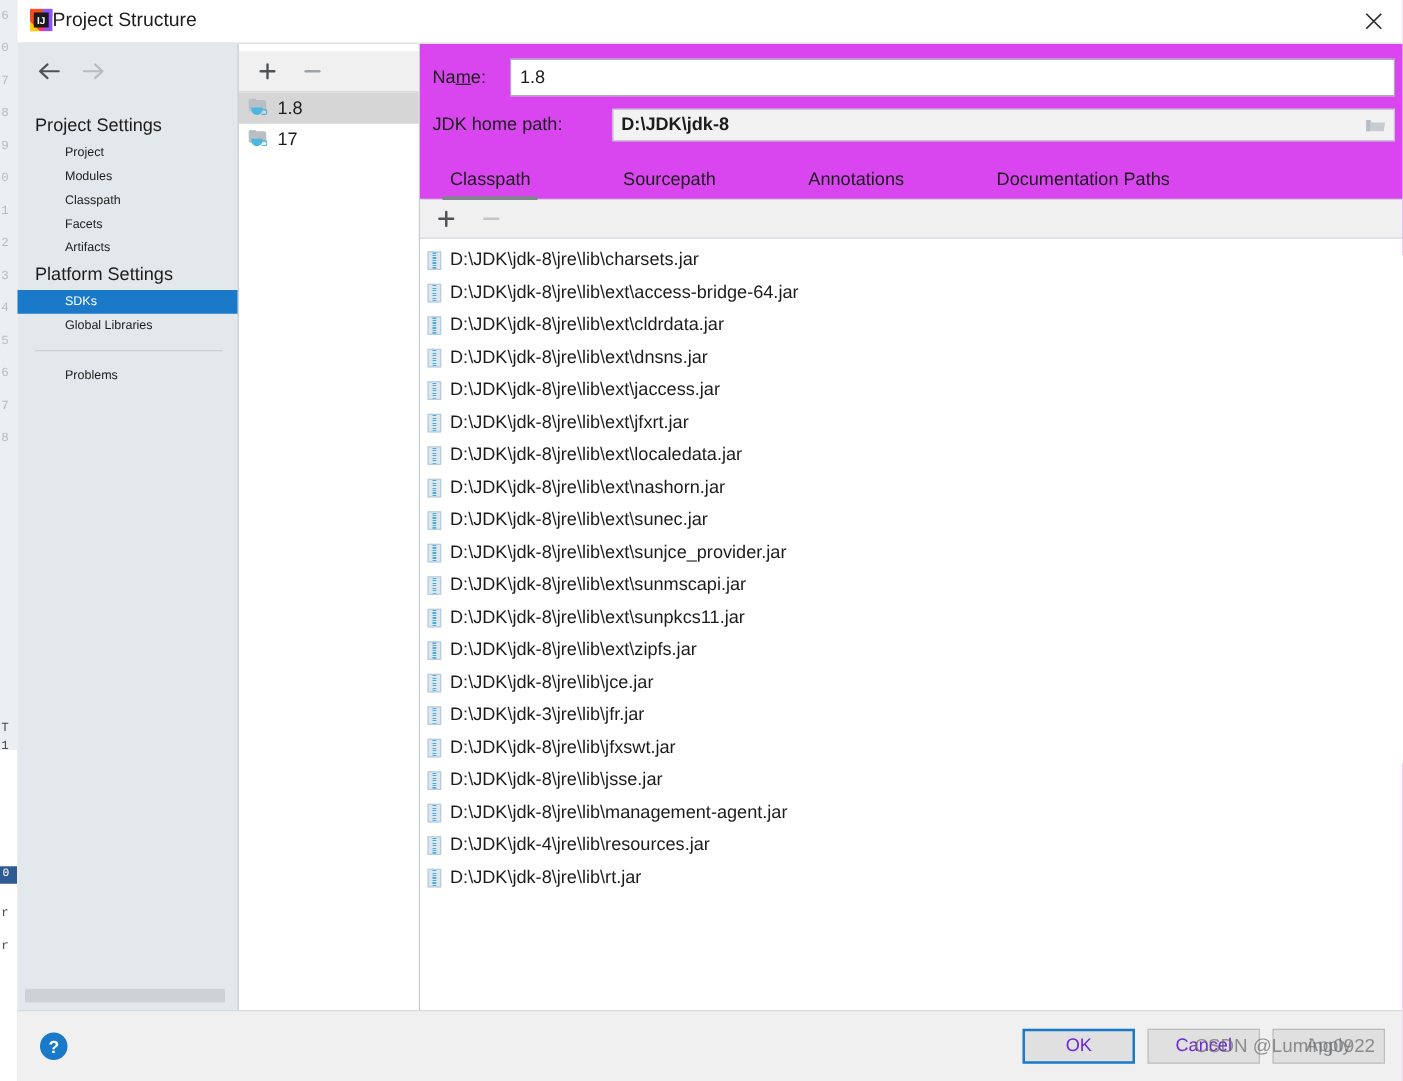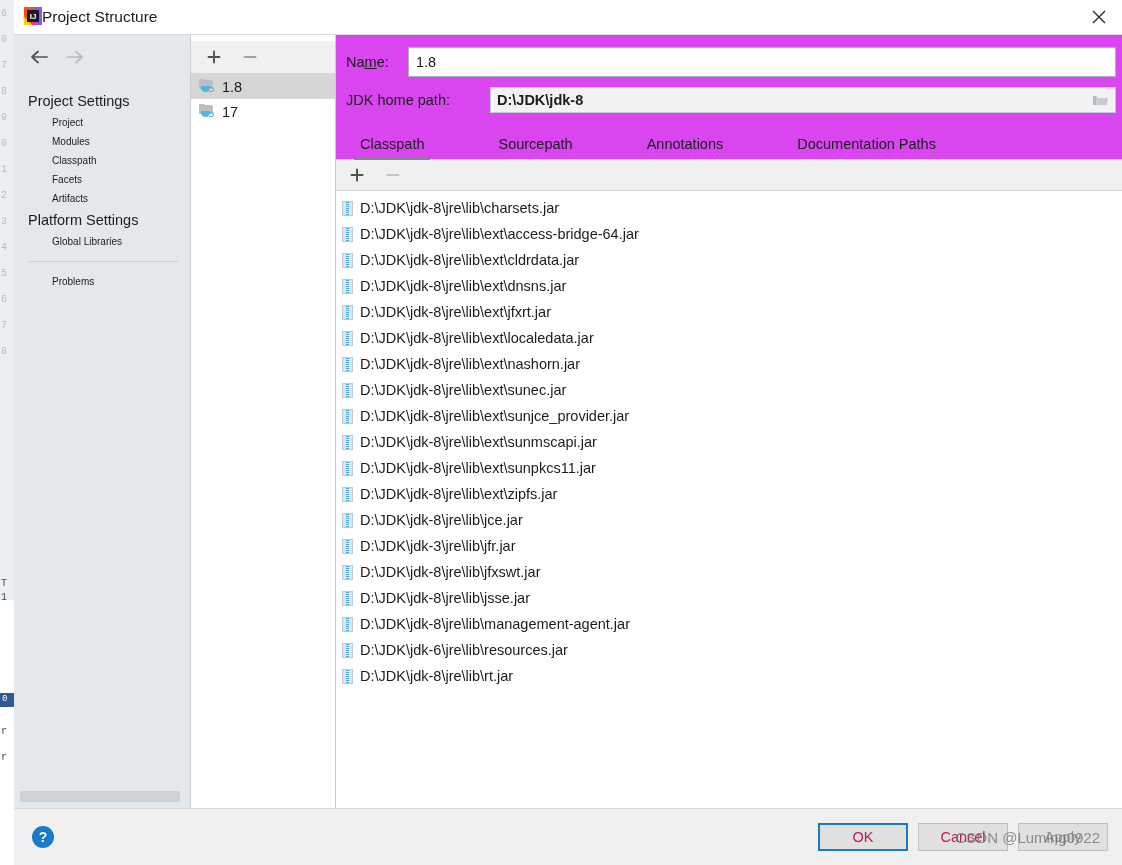--- a/index.html
+++ b/index.html
@@ -404,21 +404,21 @@
     gap: 10px;
   }
   .dlgbtn {
     width: 90px;
     height: 28px;
     box-sizing: border-box;
     background: #e0e0e0;
     border: 1px solid #bdbdbd;
     font-family: "Liberation Sans", sans-serif;
     font-size: 14.5px;
-    color: #be185d;
+    color: #6d28d9;
     display: flex;
     align-items: center;
     justify-content: center;
     cursor: pointer;
   }
   .dlgbtn.default {
     border: 2px solid #1a7ac9;
     background: #e0e0e0;
   }
   .dlgbtn.disabled { color: #8d9296; }
@@ -504,20 +504,21 @@
       <div id="nav-list">
 
         <div class="side-group">Project Settings</div>
         <div class="side-item">Project</div>
         <div class="side-item">Modules</div>
         <div class="side-item">Classpath</div>
         <div class="side-item">Facets</div>
         <div class="side-item">Artifacts</div>
 
         <div class="side-group">Platform Settings</div>
+        <div class="side-item selected">SDKs</div>
         <div class="side-item">Global Libraries</div>
 
         <div class="side-sep"></div>
 
         <div class="side-item">Problems</div>
       </div>
 
       <div id="side-scroll"></div>
     </div>
 
@@ -607,20 +608,24 @@
           <div class="cp-row">
             <span class="jaricon"></span>
             <span>D:\JDK\jdk-8\jre\lib\ext\cldrdata.jar</span>
           </div>
           <div class="cp-row">
             <span class="jaricon"></span>
             <span>D:\JDK\jdk-8\jre\lib\ext\dnsns.jar</span>
           </div>
           <div class="cp-row">
             <span class="jaricon"></span>
+            <span>D:\JDK\jdk-8\jre\lib\ext\jaccess.jar</span>
+          </div>
+          <div class="cp-row">
+            <span class="jaricon"></span>
             <span>D:\JDK\jdk-8\jre\lib\ext\jfxrt.jar</span>
           </div>
           <div class="cp-row">
             <span class="jaricon"></span>
             <span>D:\JDK\jdk-8\jre\lib\ext\localedata.jar</span>
           </div>
           <div class="cp-row">
             <span class="jaricon"></span>
             <span>D:\JDK\jdk-8\jre\lib\ext\nashorn.jar</span>
           </div>
@@ -659,21 +664,21 @@
           <div class="cp-row">
             <span class="jaricon"></span>
             <span>D:\JDK\jdk-8\jre\lib\jsse.jar</span>
           </div>
           <div class="cp-row">
             <span class="jaricon"></span>
             <span>D:\JDK\jdk-8\jre\lib\management-agent.jar</span>
           </div>
           <div class="cp-row">
             <span class="jaricon"></span>
-            <span>D:\JDK\jdk-6\jre\lib\resources.jar</span>
+            <span>D:\JDK\jdk-4\jre\lib\resources.jar</span>
           </div>
           <div class="cp-row">
             <span class="jaricon"></span>
             <span>D:\JDK\jdk-8\jre\lib\rt.jar</span>
           </div>
         </div>
 
     </div>
   </div>
 

